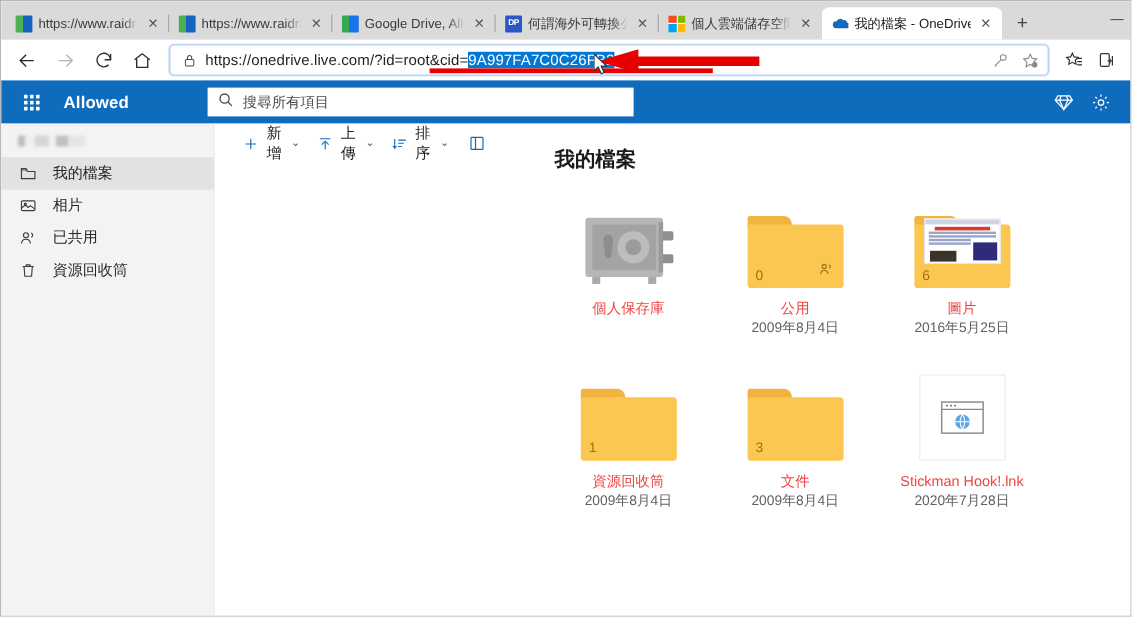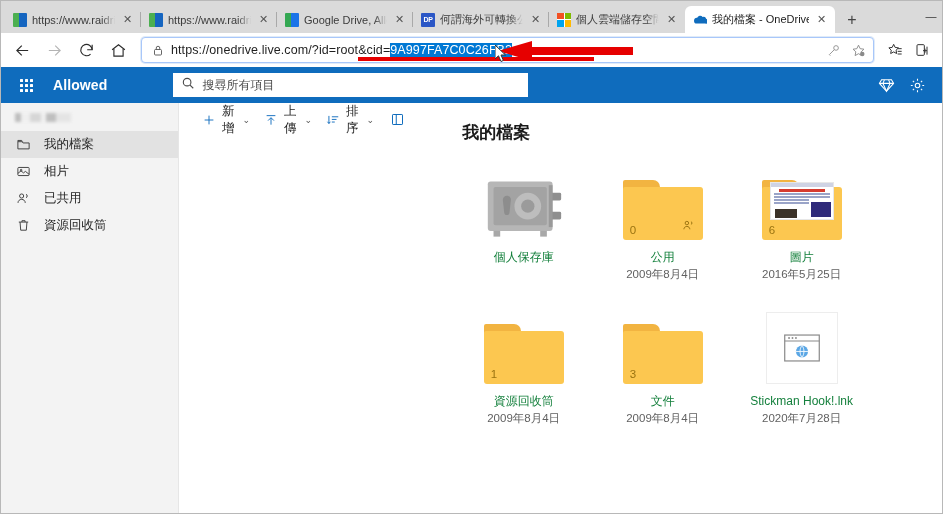--- a/index.html
+++ b/index.html
@@ -308,21 +308,21 @@
     flex-direction: column;
     align-items: center;
     margin-bottom: 26px;
   }
   .thumb {
     width: 80px; height: 68px;
     display: flex; align-items: flex-end; justify-content: center;
     position: relative;
     margin-bottom: 9px;
   }
-  .tile-name { font-size: 12px; color: #15803d; text-align: center; line-height: 1.45; white-space: nowrap; }
+  .tile-name { font-size: 12px; color: #ef4444; text-align: center; line-height: 1.45; white-space: nowrap; }
   .tile-date { font-size: 11.5px; color: #616161; text-align: center; line-height: 1.5; }
 
   
   .folder { position: relative; width: 80px; height: 60px; }
   .folder .tabtop {
     position: absolute; left: 0; top: 0;
     width: 37px; height: 10px;
     background: #f2b441;
     border-radius: 2px 7px 0 0;
   }

